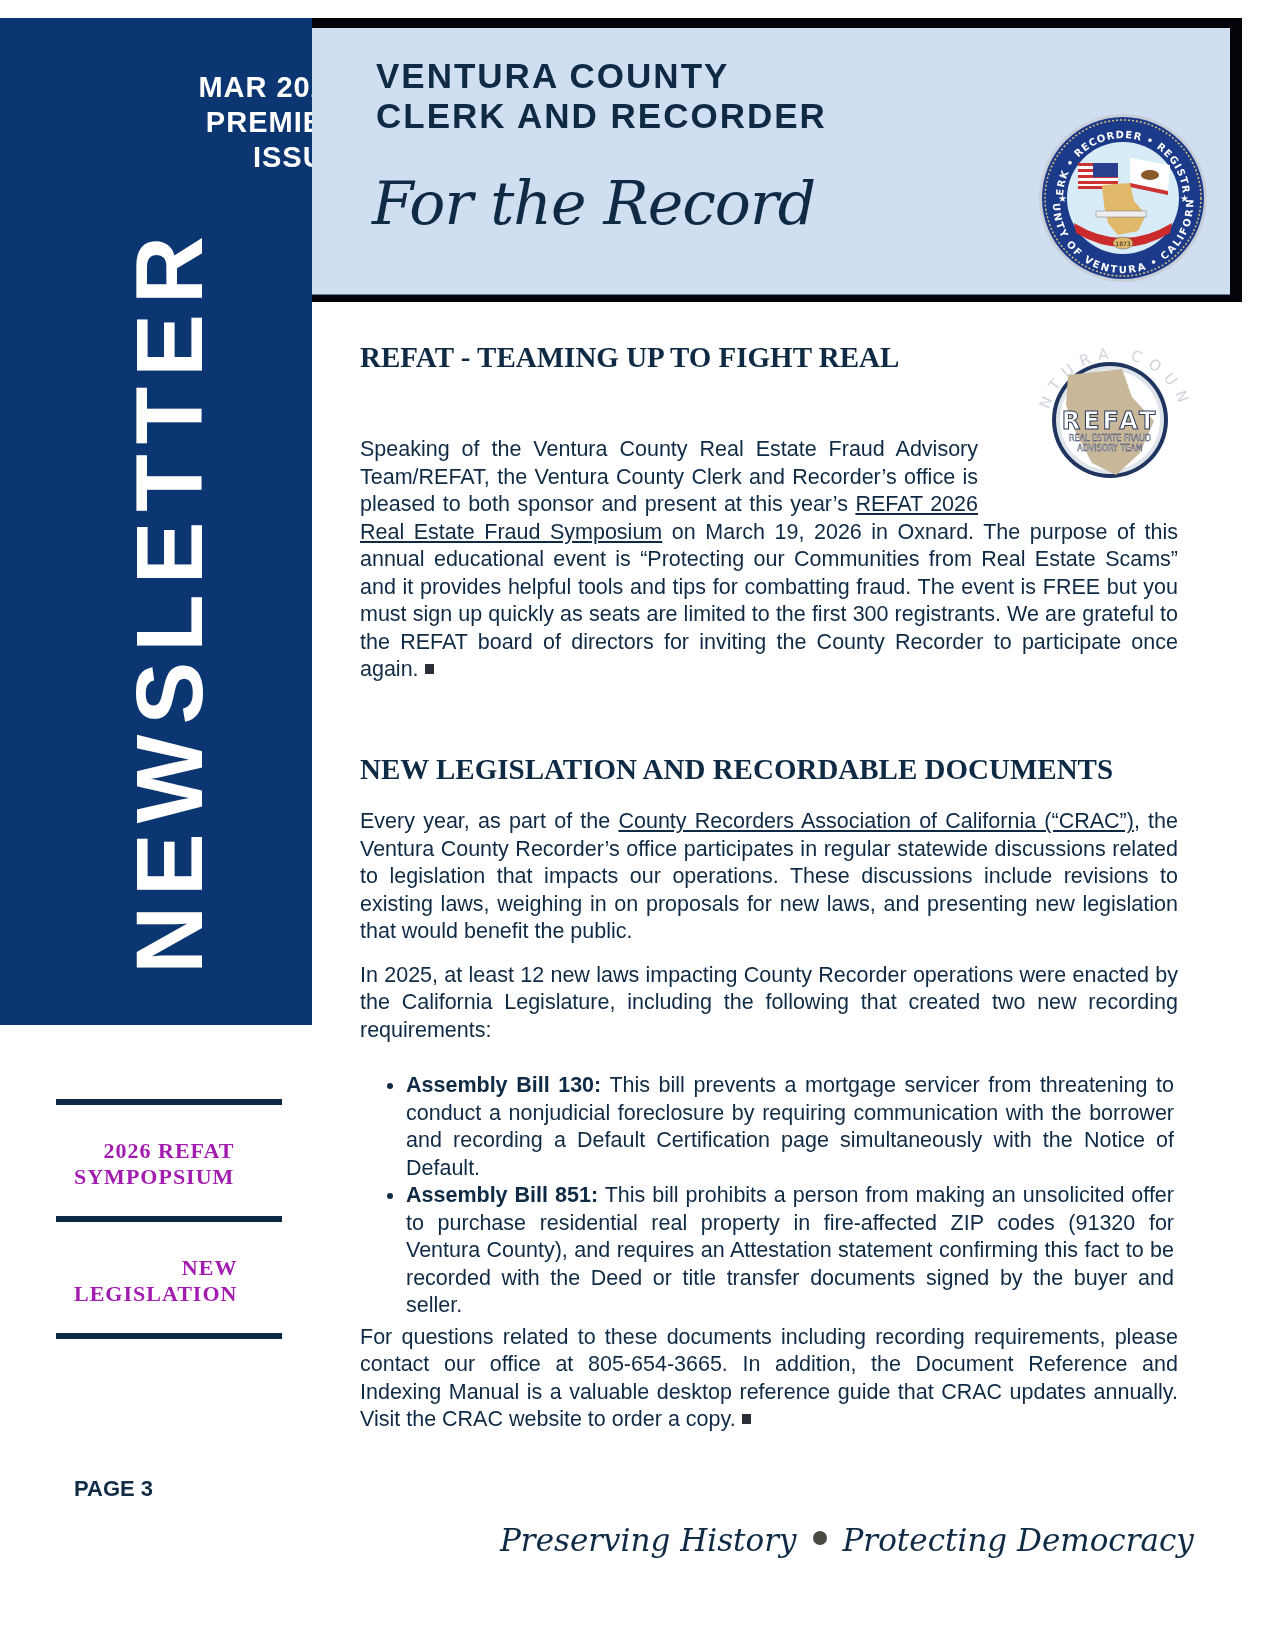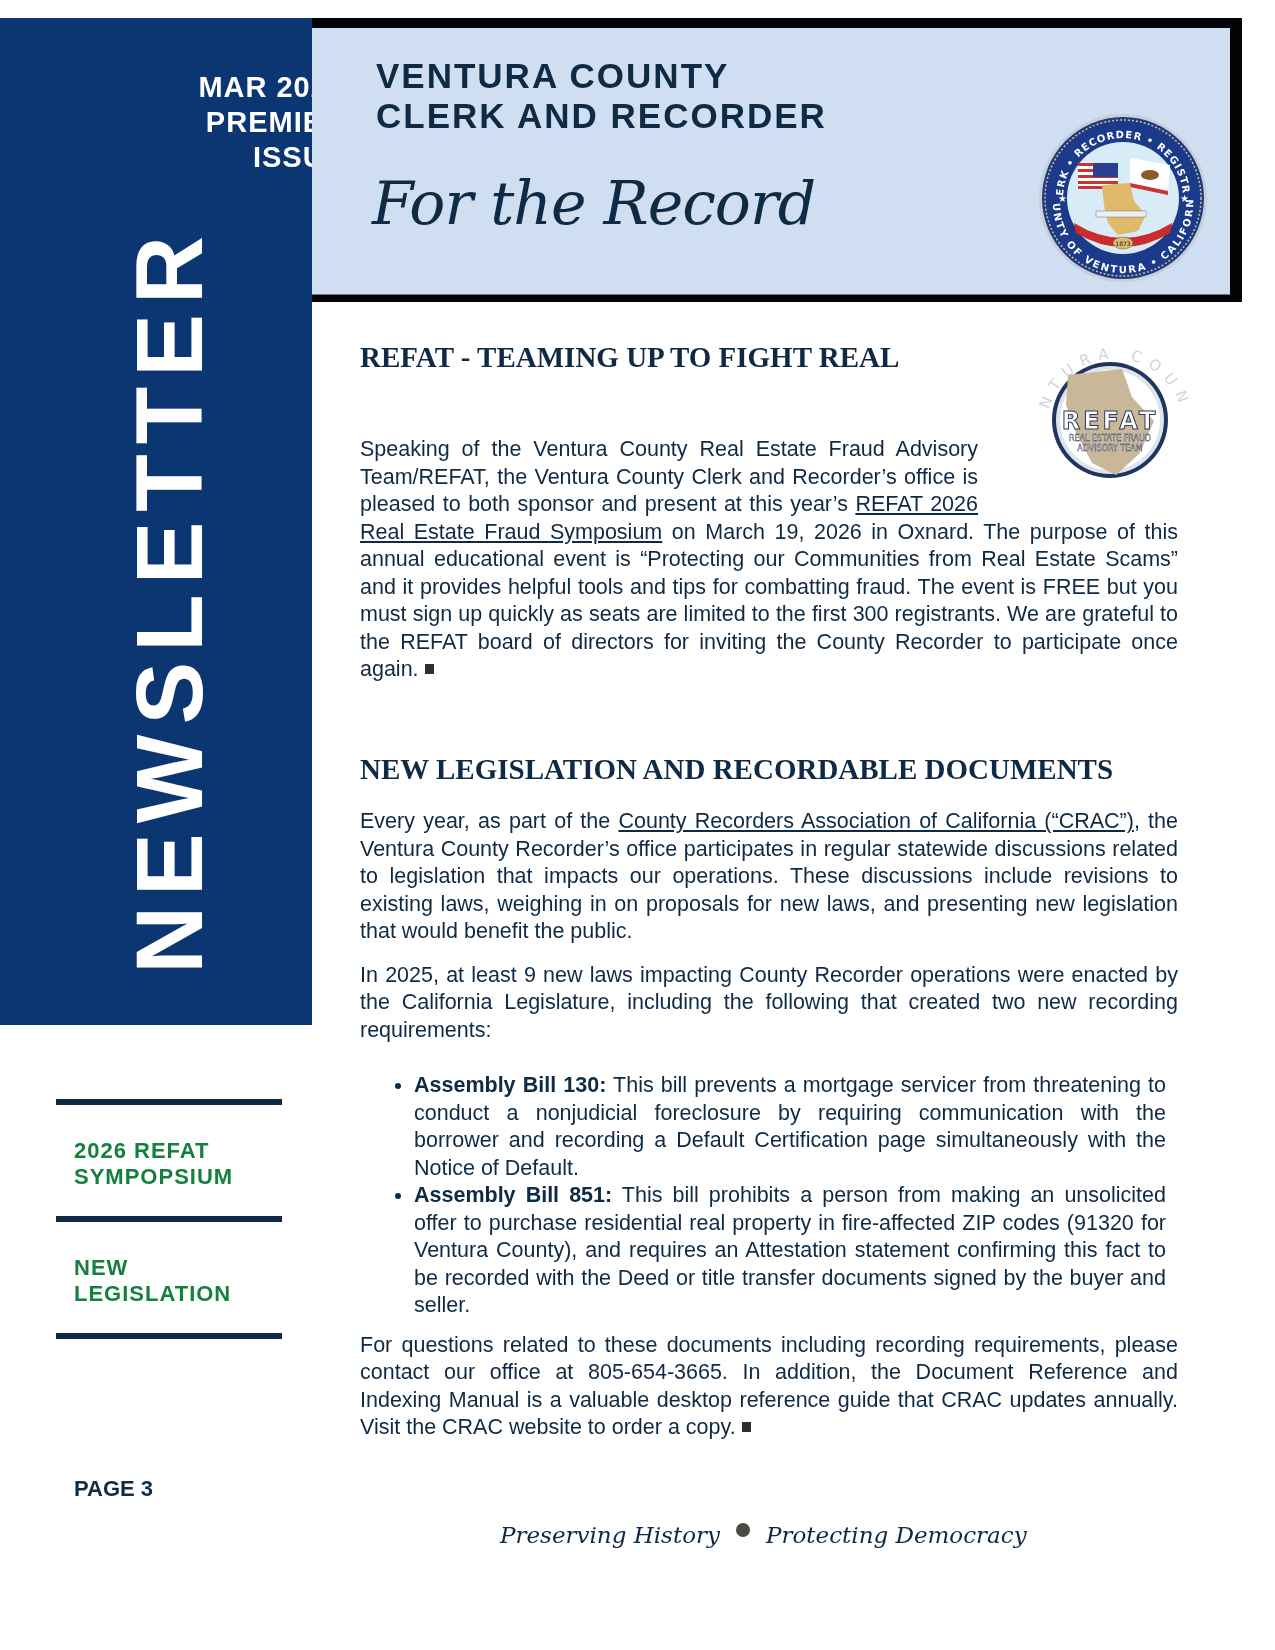--- a/index.html
+++ b/index.html
@@ -55,35 +55,35 @@
   h2 {
     margin: 0; font-family: Liberation Serif, serif; font-weight: bold;
     color: #0f2a44; font-size: 29px; line-height: 35px;
   }
   p, li {
     font-family: "Liberation Sans", sans-serif; color: #0f2a44;
     font-size: 21.5px; line-height: 27.5px; text-align: justify; margin: 0;
   }
   a { color: #0f2a44; text-decoration: underline; }
   .end-mark { display: inline-block; width: 9px; height: 10px; background: #2a2f36; margin-left: 6px; vertical-align: 2px; }
-  ul { margin: 12px; padding-left: 42px; }
+  ul { margin: 4px; padding-left: 42px; }
   li { padding-left: 0; }
   li b { font-weight: bold; }
   .nav-line { position: absolute; left: 56px; width: 226px; height: 6px; background: #0f2a44; }
   .nav-item {
-    position: absolute; left: 74px; font-family: Liberation Sans, sans-serif;
-    font-weight: bold; font-size: 22px; line-height: 26px; color: #15803d; letter-spacing: 1px;
+    position: absolute; left: 74px; font-family: Liberation Serif, serif;
+    font-weight: bold; font-size: 22px; line-height: 26px; color: #a21caf; letter-spacing: 1px; text-align: right;
   }
   .page-num {
     position: absolute; left: 74px; top: 1476px; font-family: "Liberation Sans", sans-serif;
     font-weight: bold; font-size: 22px; color: #0f2a44;
   }
   .tagline {
     position: absolute; left: 500px; top: 1522px; width: 600px;
-    font-family: "DejaVu Serif", serif; font-style: italic; font-size: 23px; color: #0f2a44;
+    font-family: "DejaVu Serif", serif; font-style: italic; font-size: 31px; color: #0f2a44;
     white-space: nowrap;
   }
   .dot { display: inline-block; width: 14px; height: 14px; border-radius: 50%; background: #4a4a42; margin: 0 16px; vertical-align: 6px; }
 </style>
 </head>
 <body>
 
 <div class="sidebar"></div>
 <div class="issue">
   <div>MAR 2026</div>
@@ -164,21 +164,21 @@
 </div>
 <div class="content" style="top:436px;">
   <p style="padding-right:0;">
     <span style="float:right;width:200px;height:56px;"></span><span>Speaking of the Ventura County Real Estate Fraud Advisory Team/REFAT, the Ventura County Clerk and Recorder’s office is pleased to both sponsor and present at this year’s </span><a href="#">REFAT 2026 Real Estate Fraud Symposium</a><span> on March 19, 2026 in Oxnard. The purpose of this annual educational event is “Protecting our Communities from Real Estate Scams” and it provides helpful tools and tips for combatting fraud. The event is FREE but you must sign up quickly as seats are limited to the first 300 registrants.  We are grateful to the REFAT board of directors for inviting the County Recorder to participate once again.</span><span class="end-mark"></span>
   </p>
 </div>
 
 <div class="content" style="top:752px;">
   <h2>NEW LEGISLATION AND RECORDABLE DOCUMENTS</h2>
   <p style="margin-top:21px;"><span>Every year, as part of the </span><a href="#">County Recorders Association of California (“CRAC”)</a><span>, the Ventura County Recorder’s office participates in regular statewide discussions related to legislation that impacts our operations. These discussions include revisions to existing laws, weighing in on proposals for new laws, and presenting new legislation that would benefit the public.</span></p>
-  <p style="margin-top:16px;">In 2025, at least 9 new laws impacting County Recorder operations were enacted by the California Legislature, including the following that created two new recording requirements:</p>
+  <p style="margin-top:16px;">In 2025, at least 12 new laws impacting County Recorder operations were enacted by the California Legislature, including the following that created two new recording requirements:</p>
   <ul style="margin-top:28px;">
     <li><b>Assembly Bill 130:</b><span> This bill prevents a mortgage servicer from threatening to conduct a nonjudicial foreclosure by requiring communication with the borrower and recording a Default Certification page simultaneously with the Notice of Default.</span></li>
     <li><b>Assembly Bill 851:</b><span> This bill prohibits a person from making an unsolicited offer to purchase residential real property in fire-affected ZIP codes (91320 for Ventura County), and requires an Attestation statement confirming this fact to be recorded with the Deed or title transfer documents signed by the buyer and seller.</span></li>
   </ul>
   <p style="margin-top:3px;"><span>For questions related to these documents including recording requirements, please contact our office at 805-654-3665. In addition, the Document Reference and Indexing Manual is a valuable desktop reference guide that CRAC updates annually. Visit the CRAC website to order a copy.</span><span class="end-mark"></span></p>
 </div>
 
 <div class="nav-line" style="top:1099px;"></div>
 <div class="nav-item" style="top:1138px;">
   <div>2026 REFAT</div>

